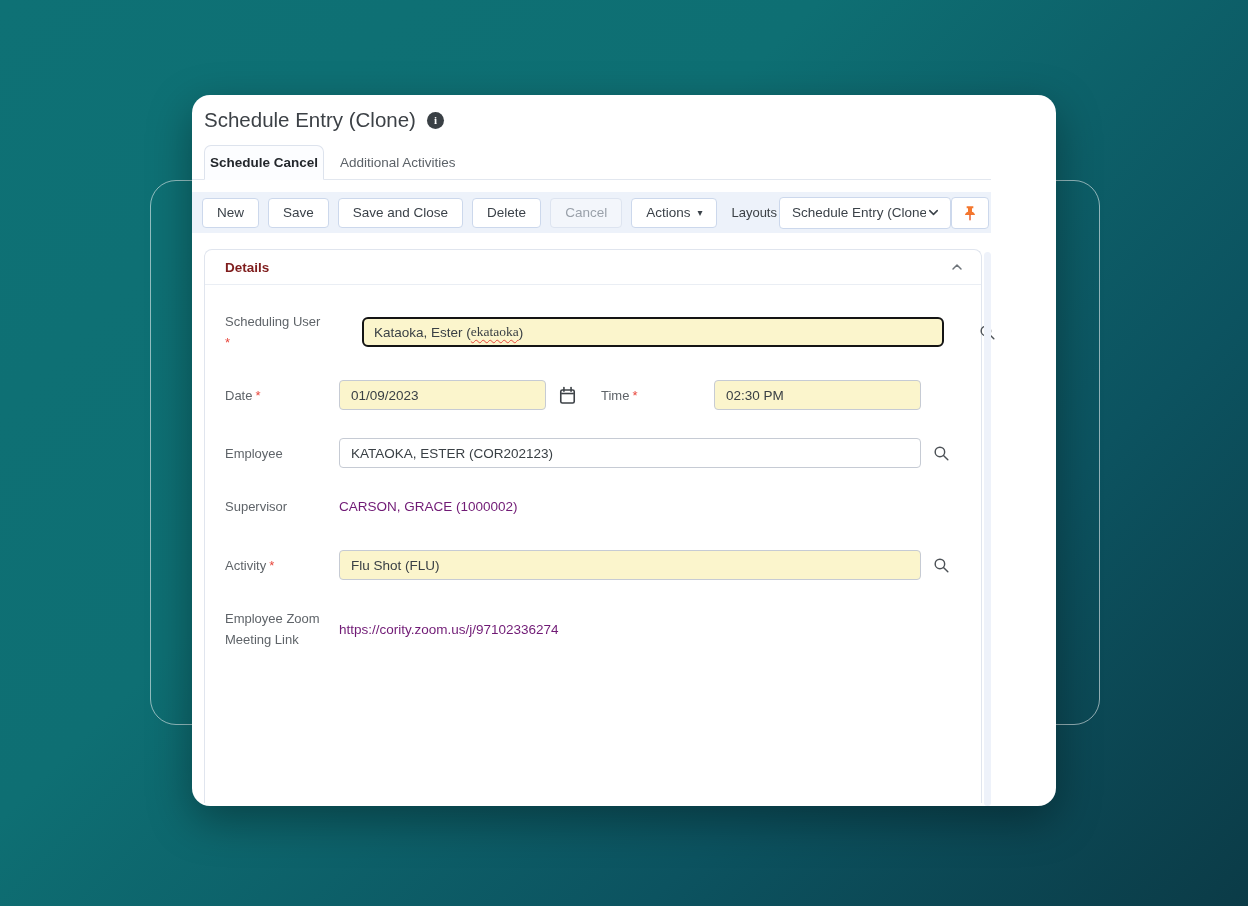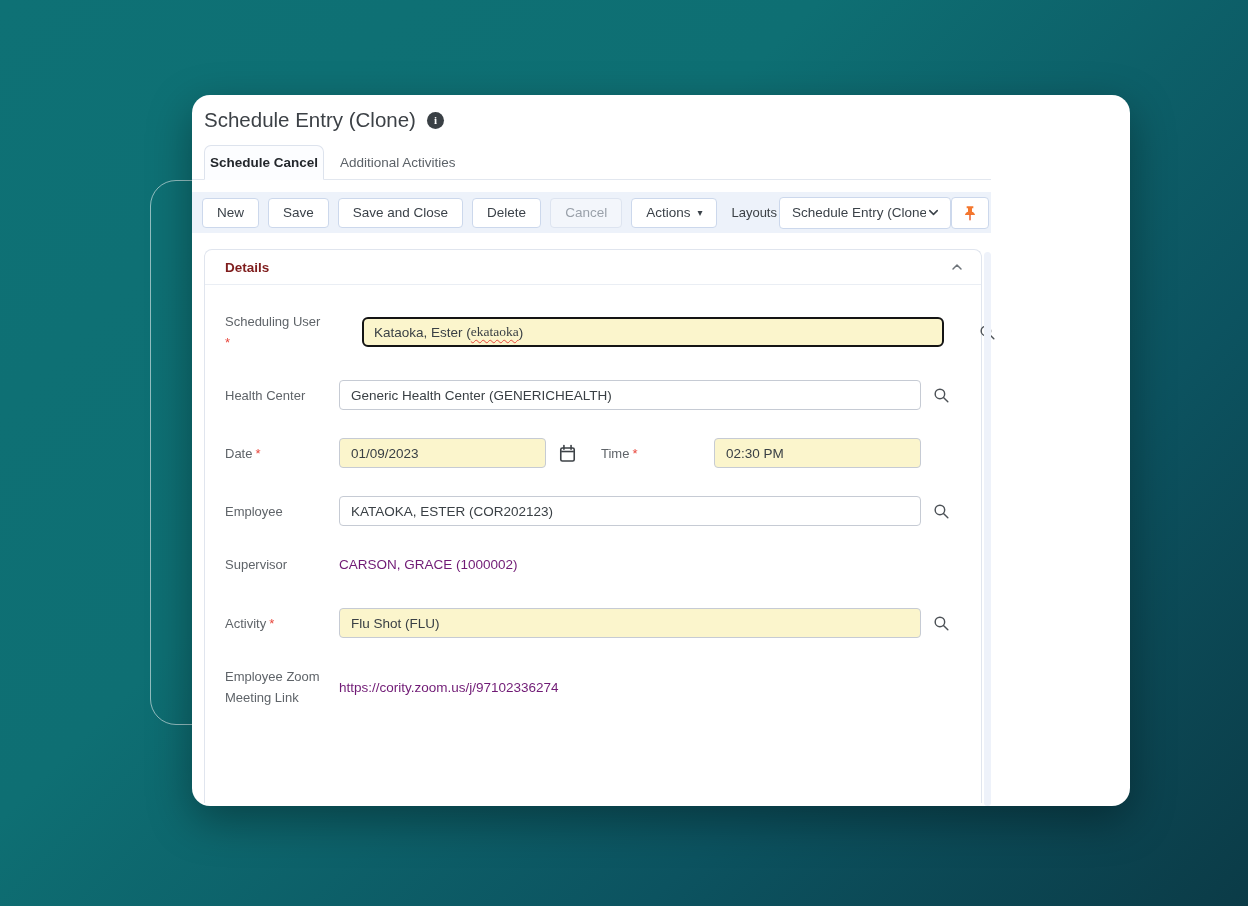--- a/index.html
+++ b/index.html
@@ -7,21 +7,21 @@
   body {
     font-family:"Liberation Sans", sans-serif;
     background:linear-gradient(135deg,#0e7175 0%, #0e6f73 38%, #0c5360 72%, #0b3b47 100%);
     position:relative;
   }
   .backdrop-outline {
     position:absolute; left:150px; top:180px; width:950px; height:545px;
     border:1px solid rgba(255,255,255,.55); border-radius:26px;
   }
   .modal {
-    position:absolute; left:192px; top:95px; width:938px; height:711px;
+    position:absolute; left:192px; top:95px; width:864px; height:711px;
     background:#ffffff; border-radius:18px; overflow:hidden;
     box-shadow:0 14px 44px rgba(0,0,0,.35);
   }
   .title-row { padding:13px 0 0 12px; display:flex; align-items:center; gap:11px; }
   .page-title { font-size:20.5px; color:#3c4146; }
   .info-icon {
     width:17px; height:17px; border-radius:50%; background:#3a4045; color:#fff;
     font-size:11px; font-weight:bold; display:flex; align-items:center; justify-content:center;
     font-family:"Liberation Serif", serif;
   }
@@ -155,32 +155,20 @@
             <span>)</span>
         </div>
         <div class="icon-cell">
           <svg width="19" height="19" viewBox="0 0 24 24">
             <circle cx="10" cy="10" r="6" fill="none" stroke="#4c5156" stroke-width="1.8"></circle>
             <line x1="14.5" y1="14.5" x2="20" y2="20" stroke="#4c5156" stroke-width="1.8" stroke-linecap="round"></line>
           </svg>
         </div>
       </div>
 
-      <div class="frow cols-full">
-        <div class="flabel">Health Center</div>
-        <div class="input">
-          <span>Generic Health Center (GENERICHEALTH)</span>
-        </div>
-        <div class="icon-cell">
-          <svg width="19" height="19" viewBox="0 0 24 24">
-            <circle cx="10" cy="10" r="6" fill="none" stroke="#4c5156" stroke-width="1.8"></circle>
-            <line x1="14.5" y1="14.5" x2="20" y2="20" stroke="#4c5156" stroke-width="1.8" stroke-linecap="round"></line>
-          </svg>
-        </div>
-      </div>
 
       <div class="frow cols-datetime">
         <div class="flabel">
           <span>Date</span><span class="req">*</span>
         </div>
         <div class="input req-bg">
           <span>01/09/2023</span>
         </div>
         <div class="cal-cell">
           <svg width="19" height="19" viewBox="0 0 24 24">

